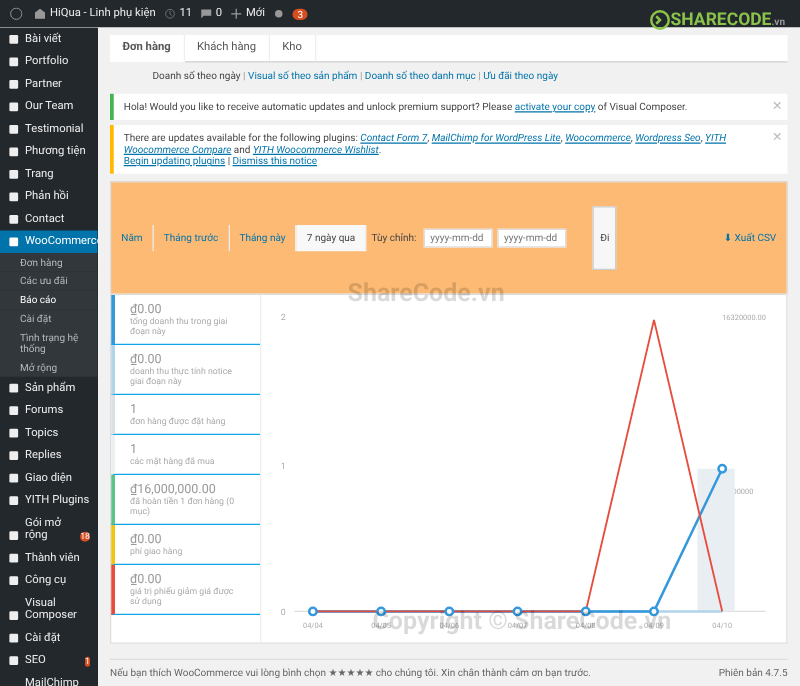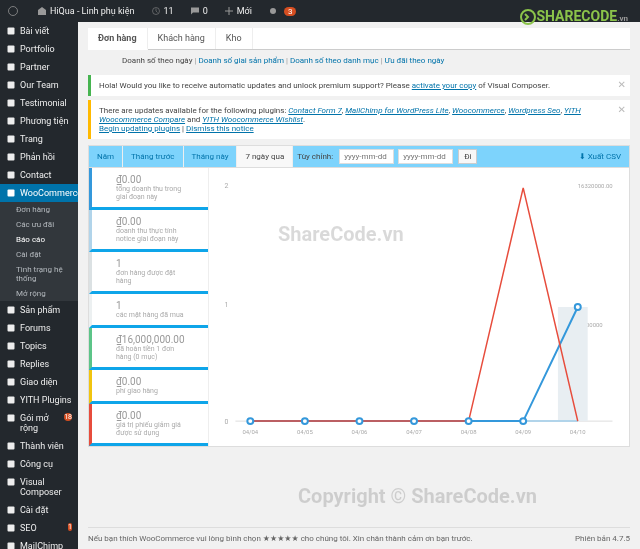--- a/index.html
+++ b/index.html
@@ -1,50 +1,50 @@
 <!DOCTYPE html>
 <html><head>
 <meta charset="utf-8">
 <style>
 *{box-sizing:border-box;margin:0;padding:0;font-family:-apple-system,"Segoe UI",Roboto,sans-serif}
 body{background:#f1f1f1;color:#444;font-size:10px;width:640px;height:549px;overflow:hidden}
 .topbar{background:#23282d;color:#eee;height:22px;display:flex;align-items:center;padding:0 8px;font-size:9px}
-.topbar .tb{display:flex;align-items:center;margin-right:16px;cursor:pointer}
+.topbar .tb{display:flex;align-items:center;margin-right:6px;cursor:pointer}
 .topbar .tb svg{width:10px;height:10px;margin-right:3px;fill:#999}
 .topbar .badge{background:#d54e21;color:#fff;border-radius:7px;padding:0 4px;font-size:8px;margin-left:3px}
 .main{display:flex;height:527px}
 .sidebar{background:#23282d;width:78px;color:#eee;font-size:9px;overflow-y:auto}
 .sidebar::-webkit-scrollbar{width:0}
-.sb-item{display:flex;align-items:flex-start;padding:4px 6px;cursor:pointer;color:#eee}
+.sb-item{display:flex;align-items:flex-end;padding:4px 6px;cursor:pointer;color:#eee}
 .sb-item.current{background:#0073aa;color:#fff}
 .sb-item svg{width:10px;height:10px;margin-right:4px;fill:currentColor;flex-shrink:0}
 .sb-sub{background:#32373c;padding:3px 0 3px 16px;font-size:8px;color:#b4b9be;cursor:pointer}
 .sb-sub.current{color:#fff;font-weight:normal}
 .sb-item.open{background:#0073aa}
 .sb-item .badge{background:#d54e21;color:#fff;border-radius:7px;padding:0 0;font-size:7px;margin-left:auto}
 .content{flex:1;background:#f1f1f1;padding:0 10px;overflow-y:auto;position:relative}
 .tabs{background:#fff;border-bottom:1px solid #ccc;display:flex;margin-top:6px}
 .tab{padding:5px 10px;font-size:9px;border-right:1px solid #eee;cursor:pointer;color:#555}
 .tab.active{border-bottom:2px solid #fff;font-weight:bold;margin-bottom:-1px}
 .subtabs{display:flex;gap:2px;padding:6px 0;font-size:8px;color:#0073aa}
 .subtabs span{cursor:pointer}
 .subtabs .sep{color:#999}
 .notice{background:#fff;border-left:3px solid #46b450;padding:6px 8px;font-size:8px;margin:4px 0;position:relative}
 .notice .close{position:absolute;right:4px;top:4px;color:#bbb;cursor:pointer;font-size:10px}
 .notice.warn{border-left-color:#ffb900}
 .notice a{color:#0073aa;text-decoration:underline;cursor:pointer}
-.period-bar{background:#7dd3fc;border:1px solid #ddd;display:flex;align-items:center;padding:0;font-size:8px;margin-top:6px}
+.period-bar{background:#fdba74;border:1px solid #ddd;display:flex;align-items:center;padding:0;font-size:8px;margin-top:6px}
 .period-bar .p{padding:6px 8px;color:#0073aa;cursor:pointer;border-right:1px solid #eee}
 .period-bar .p.active{background:#f8f8f8;color:#444;font-weight:normal}
 .period-bar input{border:1px solid #ddd;padding:2px 4px;font-size:8px;margin:3px 2px;width:55px}
-.period-bar .go{border:1px solid #ccc;background:#f7f7f7;padding:2px 5px;margin:3px;cursor:pointer}
+.period-bar .go{border:1px solid #ccc;background:#f7f7f7;padding:20px 5px;margin:19px;cursor:pointer}
 .period-bar .export{margin-left:auto;padding:6px 8px;color:#0073aa;cursor:pointer}
 .report{display:flex;background:#fff;border:1px solid #ddd;margin-top:-1px;height:280px}
 .stats{width:120px;border-right:1px solid #eee}
-.stat{border-bottom:3px solid #0ea5e9;padding:6px 24px;border-left:3px solid transparent;cursor:pointer}
+.stat{border-bottom:1px solid #0ea5e9;padding:6px 12px;border-left:3px solid transparent;cursor:pointer}
 .stat .v{font-size:10px;color:#999}
 .stat .l{font-size:7px;color:#aaa}
 .stat.c1{border-left-color:#3498db}
 .stat.c2{border-left-color:#b1d4ea}
 .stat.c3{border-left-color:#dbe1e3}
 .stat.c4{border-left-color:#ecf0f1}
 .stat.c5{border-left-color:#5cc488}
 .stat.c6{border-left-color:#f1c40f}
 .stat.c7{border-left-color:#e74c3c}
 .chart{flex:1;position:relative;padding:10px}
@@ -257,21 +257,21 @@
 
 <div class="content">
   <div class="tabs" id="tabs">
         <div class="tab active">Đơn hàng</div>
         <div class="tab">Khách hàng</div>
         <div class="tab">Kho</div>
       </div>
   <div class="subtabs" id="subtabs">
         <span style="color: rgb(68, 68, 68); margin-left: 34px;">Doanh số theo ngày</span>
         <span class="sep"> | </span>
-        <span>Doanh số giai sản phẩm</span>
+        <span>Visual số theo sản phẩm</span>
         <span class="sep"> | </span>
         <span>Doanh số theo danh mục</span>
         <span class="sep"> | </span>
         <span>Ưu đãi theo ngày</span>
       </div>
 
   <div class="notice">
     <span>Hola! Would you like to receive automatic updates and unlock premium support? Please </span><a>activate your copy</a><span> of Visual Composer.</span>
     <span class="close">✕</span>
   </div>

